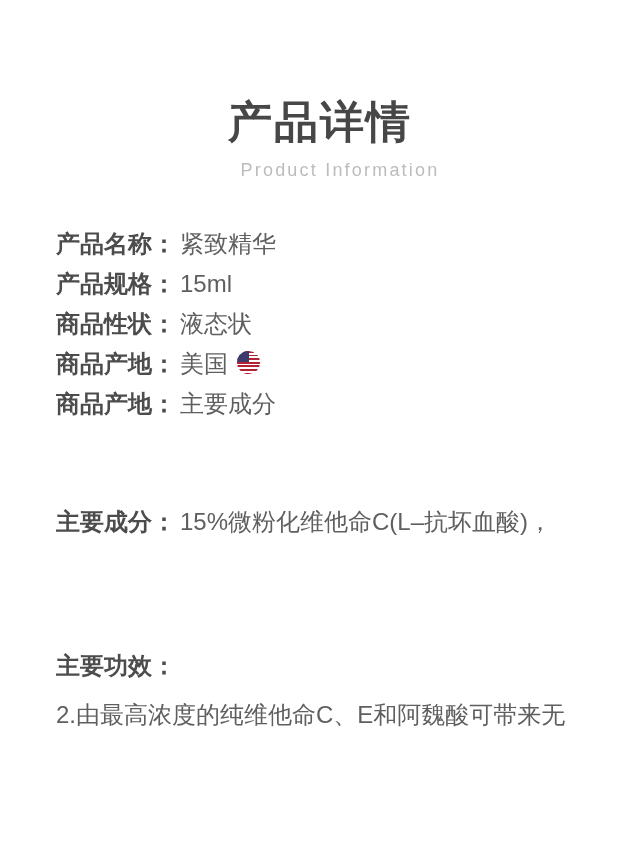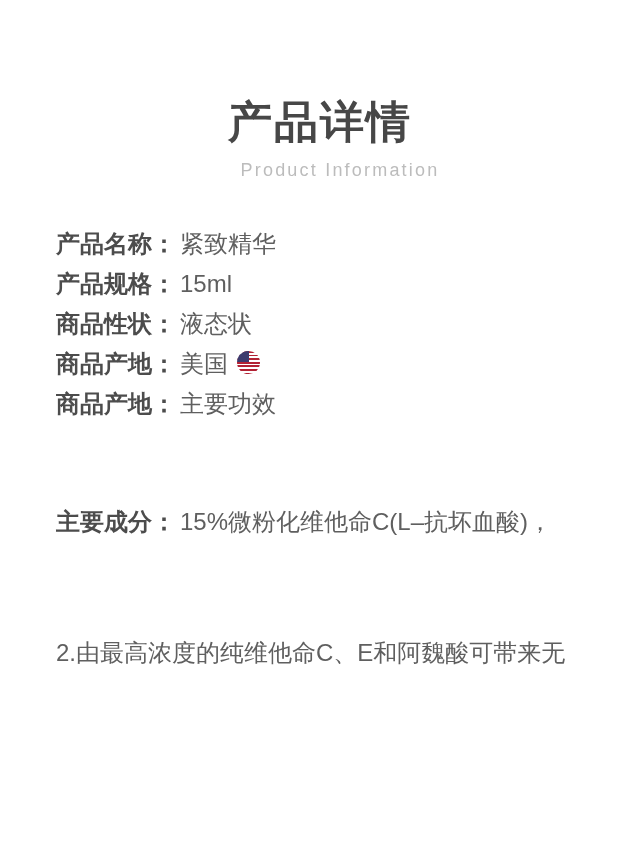--- a/index.html
+++ b/index.html
@@ -69,28 +69,29 @@
     <div class="attrs">
 
       <div class="attr-row"><span class="attr-label">产品名称：</span><span class="attr-value">紧致精华</span></div>
 
       <div class="attr-row"><span class="attr-label">产品规格：</span><span class="attr-value">15ml</span></div>
 
       <div class="attr-row"><span class="attr-label">商品性状：</span><span class="attr-value">液态状</span></div>
 
       <div class="attr-row"><span class="attr-label">商品产地：</span><span class="attr-value">美国</span><span class="flag"><span class="flag-stripes"></span><span class="flag-canton"></span></span></div>
 
-      <div class="attr-row"><span class="attr-label">商品产地：</span><span class="attr-value">主要功效</span></div>
+      <div class="attr-row"><span class="attr-label">商品产地：</span><span class="attr-value">主要成分</span></div>
 
       <div class="attr-row attr-row-multiline">
         <div><span class="attr-label">主要成分：</span><span class="attr-value">15%微粉化维他命C(L–抗坏血酸)，</span></div>
       </div>
 
     </div>
 
+    <h2 class="efficacy-heading">主要功效：</h2>
 
     <div class="efficacy-list">
       <div class="efficacy-item">
         <div class="efficacy-line">2.由最高浓度的纯维他命C、E和阿魏酸可带来无</div>
       </div>
 
     </div>
 
   </main>
 

